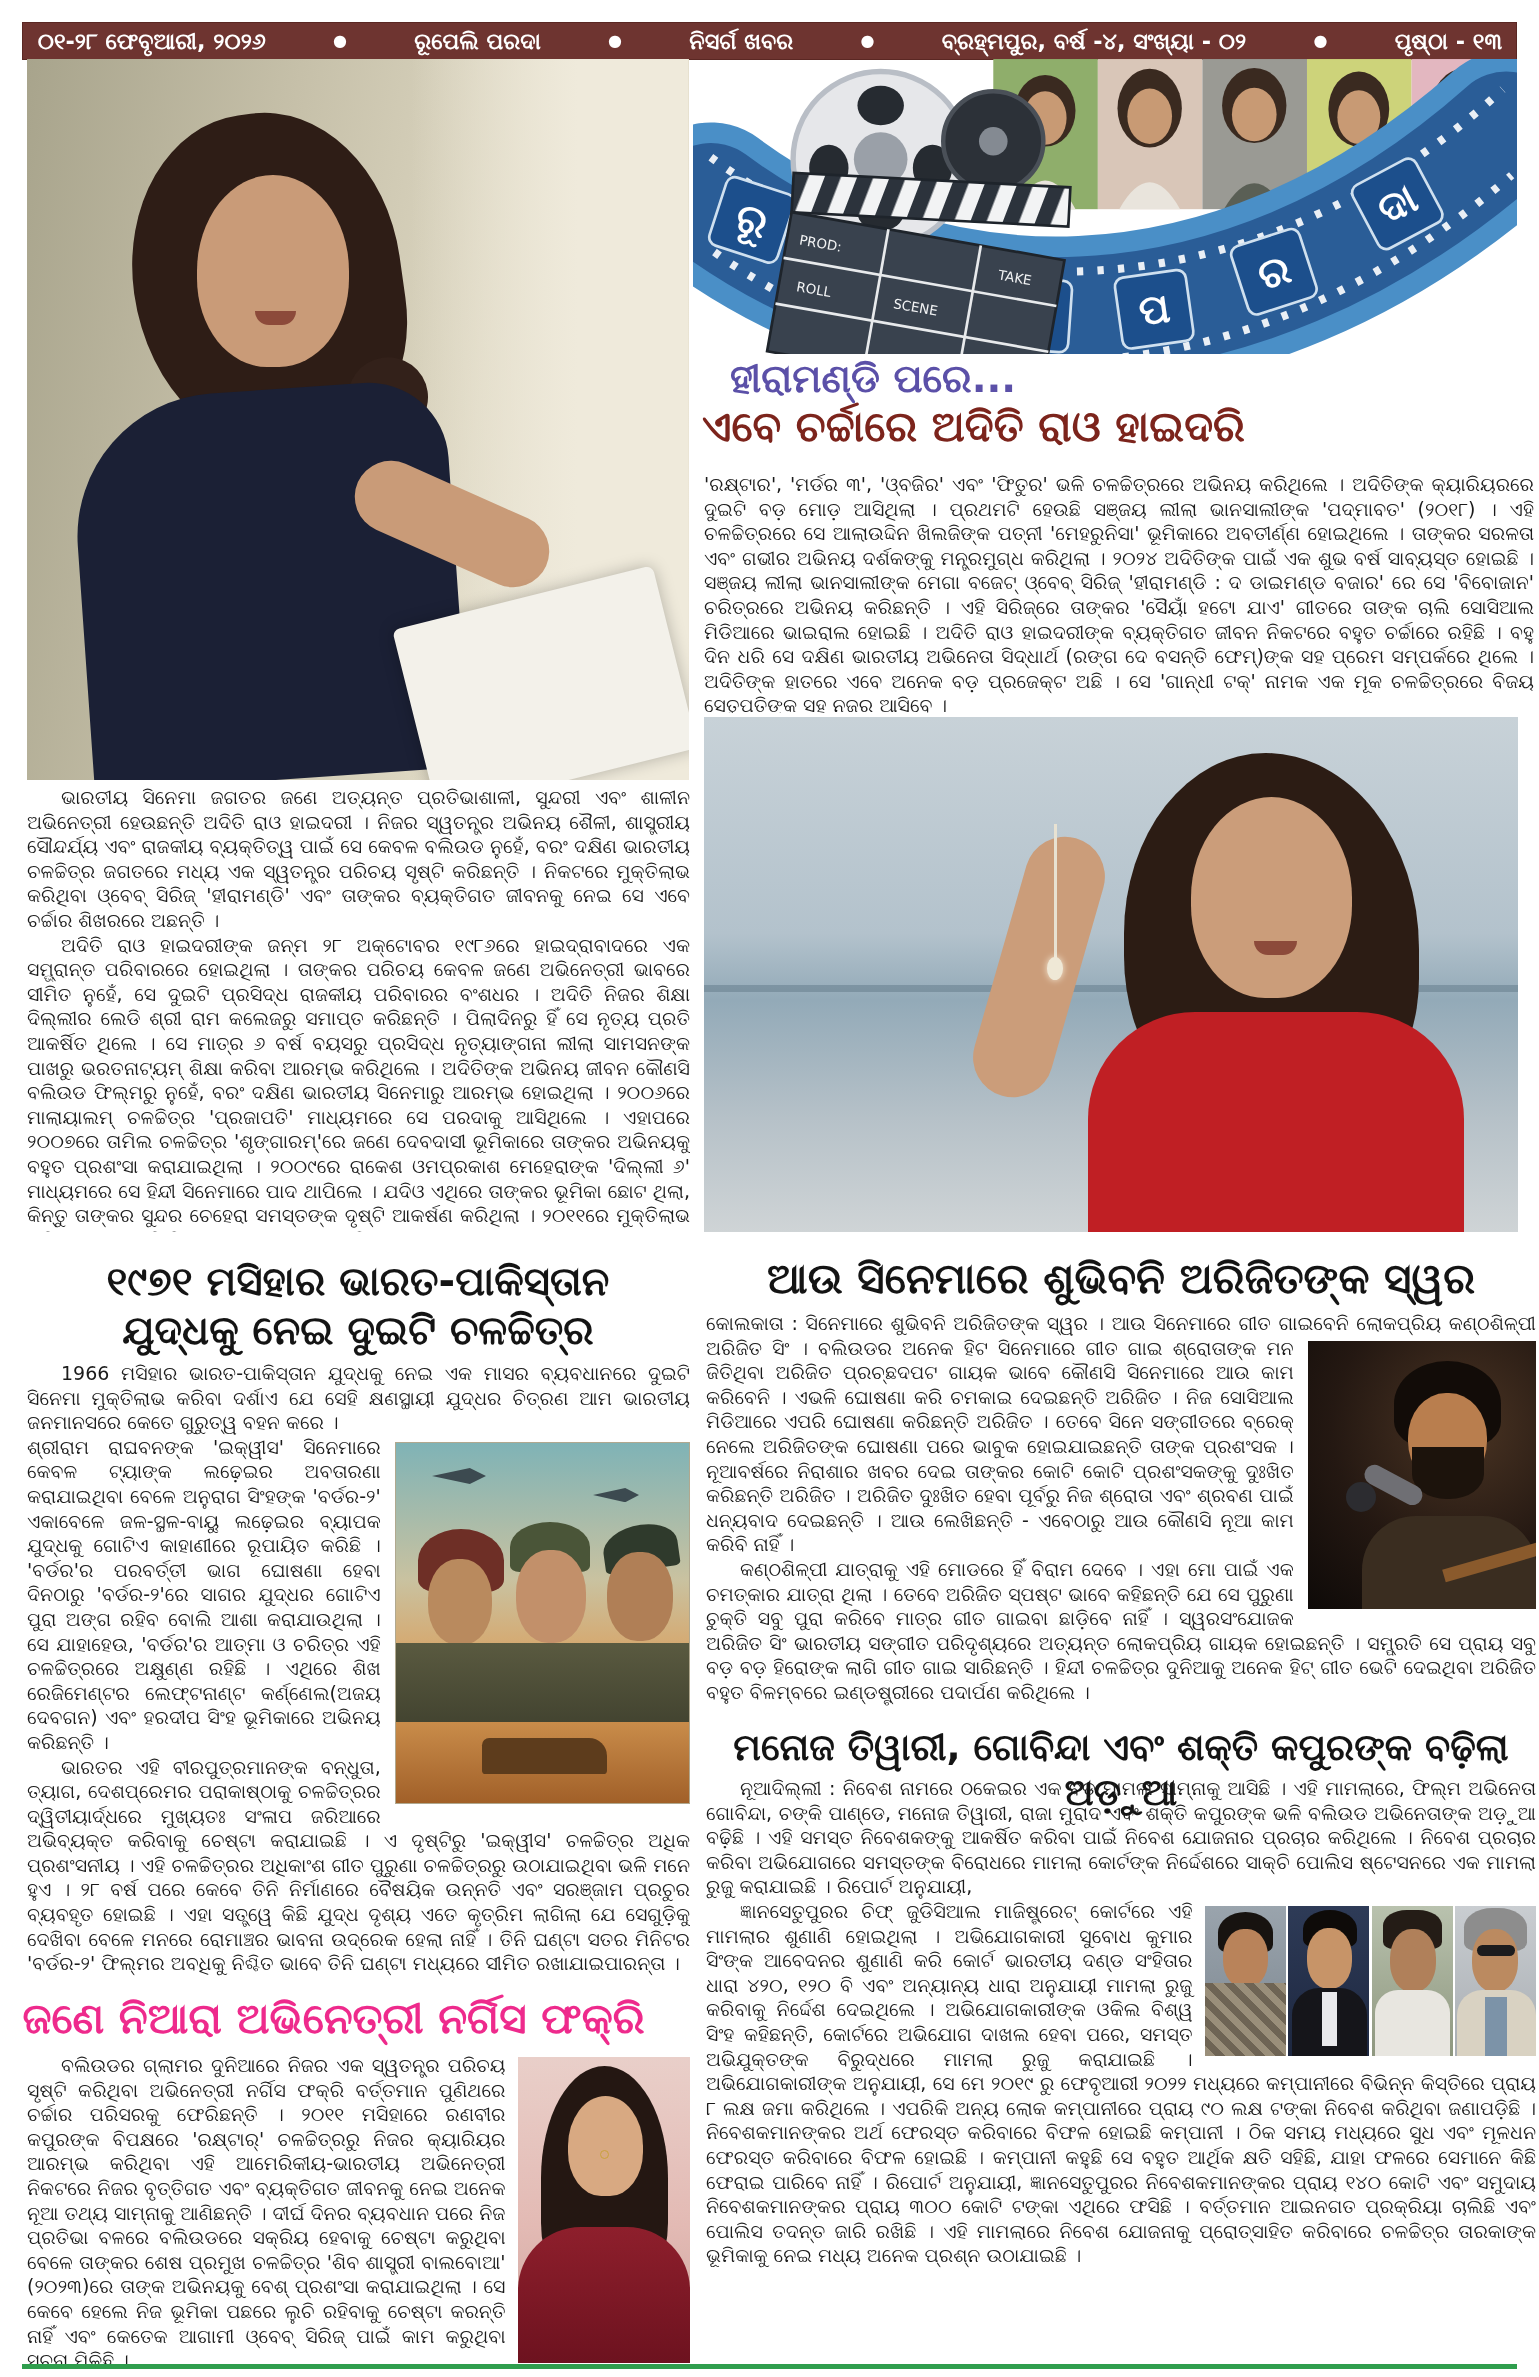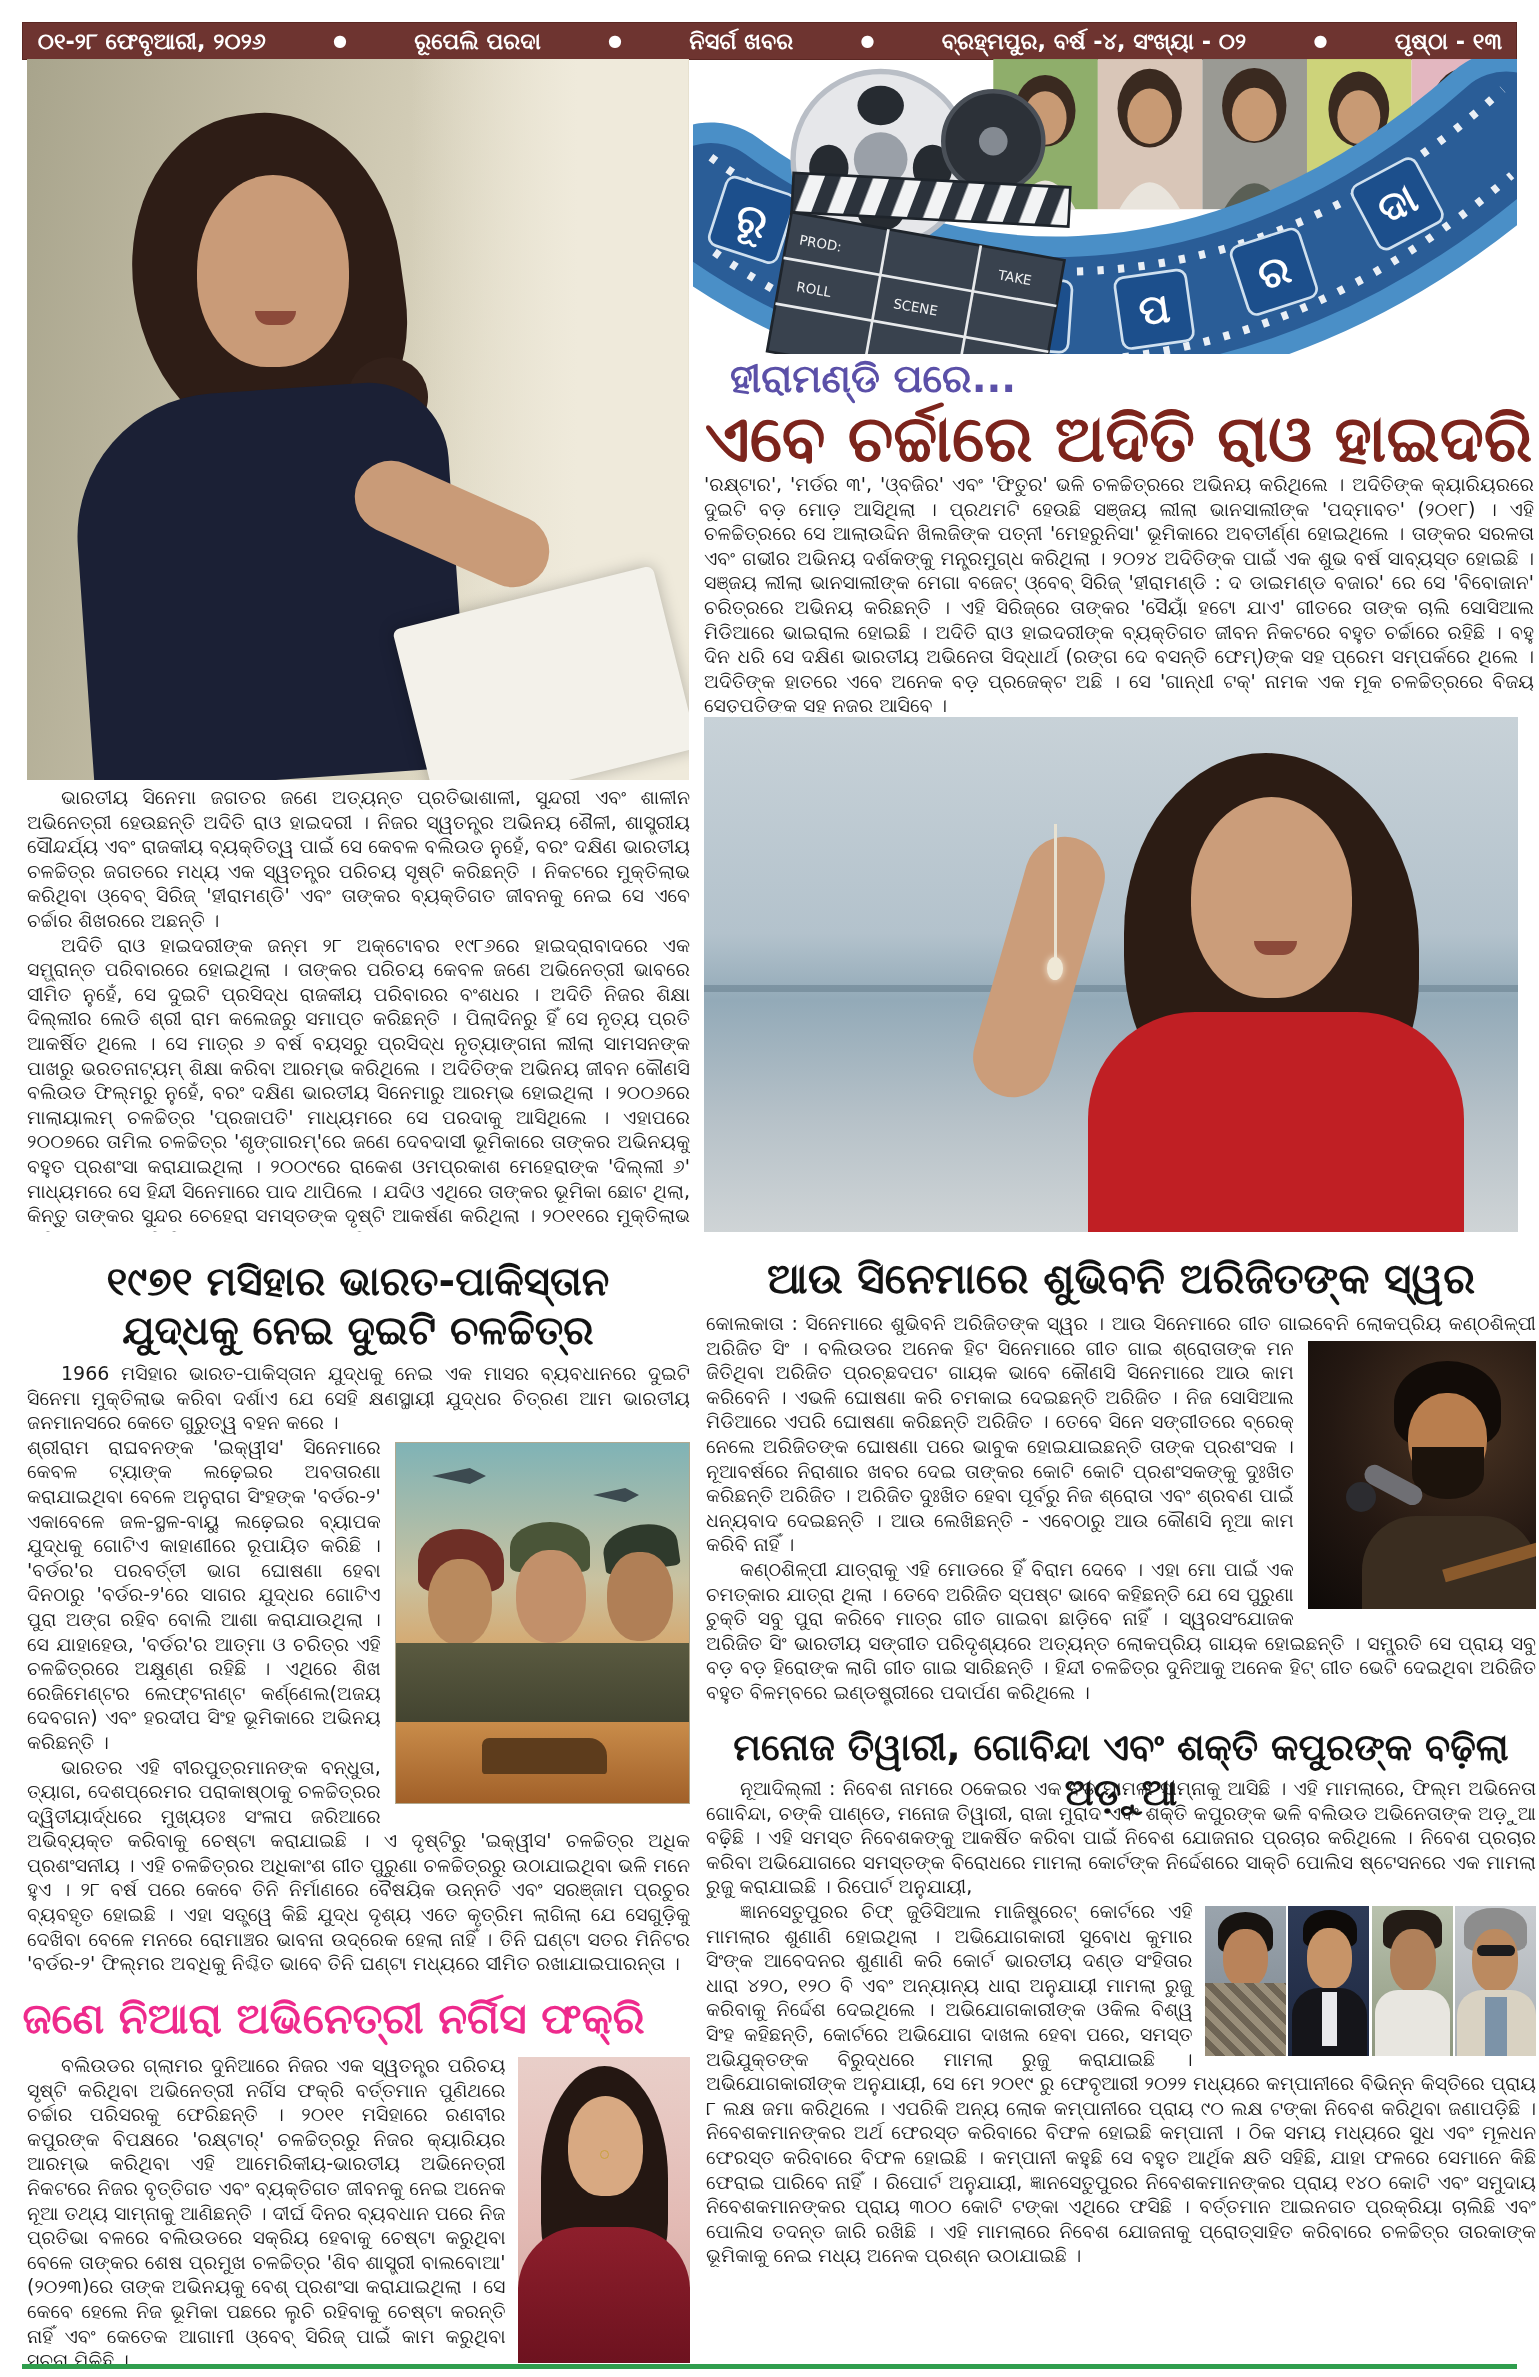--- a/index.html
+++ b/index.html
@@ -16,21 +16,21 @@
   .header-dot { font-size:16px !important; }
 
   
   .body-text { font-size:19px; line-height:24.6px; text-align:justify; color:#1b1b1b; }
   .body-text p { text-indent:38px; }
   .body-text p.noindent { text-indent:0; }
   .clip { overflow:hidden; }
 
   
   .kicker { color:#5b50a8; font-weight:bold; font-size:39px; }
-  .headline-maroon { color:#7c241c; font-weight:bold; font-size:64px; text-align:center; }
+  .headline-maroon { color:#7c241c; font-weight:bold; font-size:42px; text-align:left; }
   .headline-black { color:#141414; font-weight:bold; text-align:center; line-height:1.22;margin-top:12px; }
   .headline-pink { color:#ee2a8c; font-weight:bold; font-size:42px; }
 
   
   .photo { position:absolute; overflow:hidden; }
   .ph-shape { position:absolute; }
 
   .aditi1 { left:27px; top:59px; width:662px; height:721px;
     background:linear-gradient(100deg,#a8a48c 0%,#c6c0a9 35%,#ddd7c2 65%,#efe9da 100%); }
   .aditi2 { left:704px; top:717px; width:814px; height:515px;

